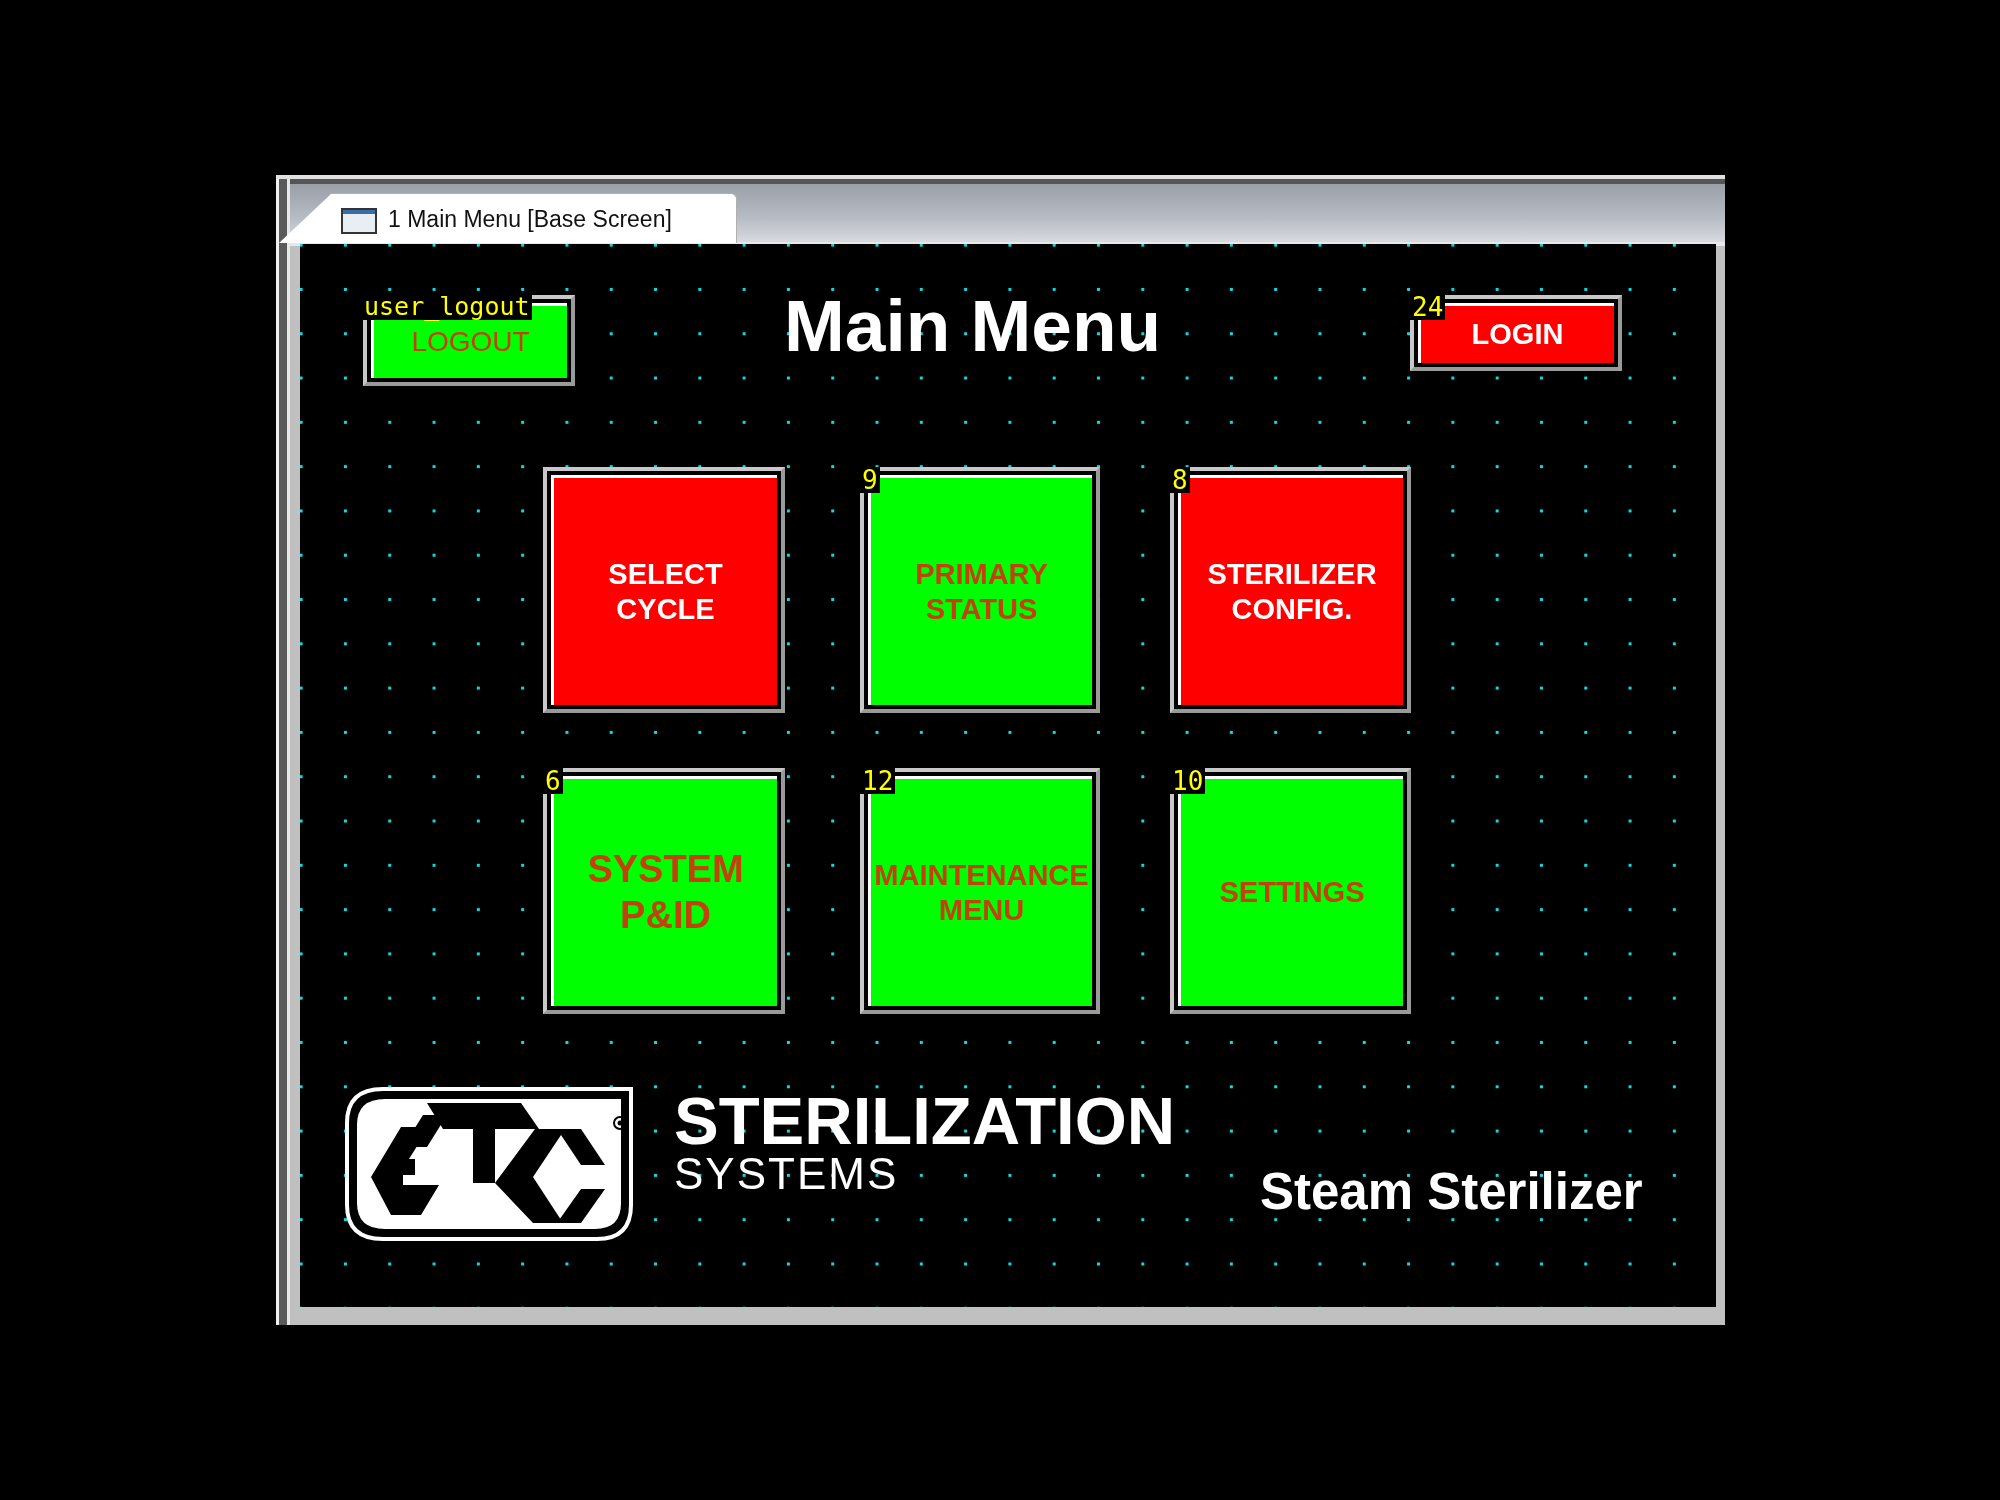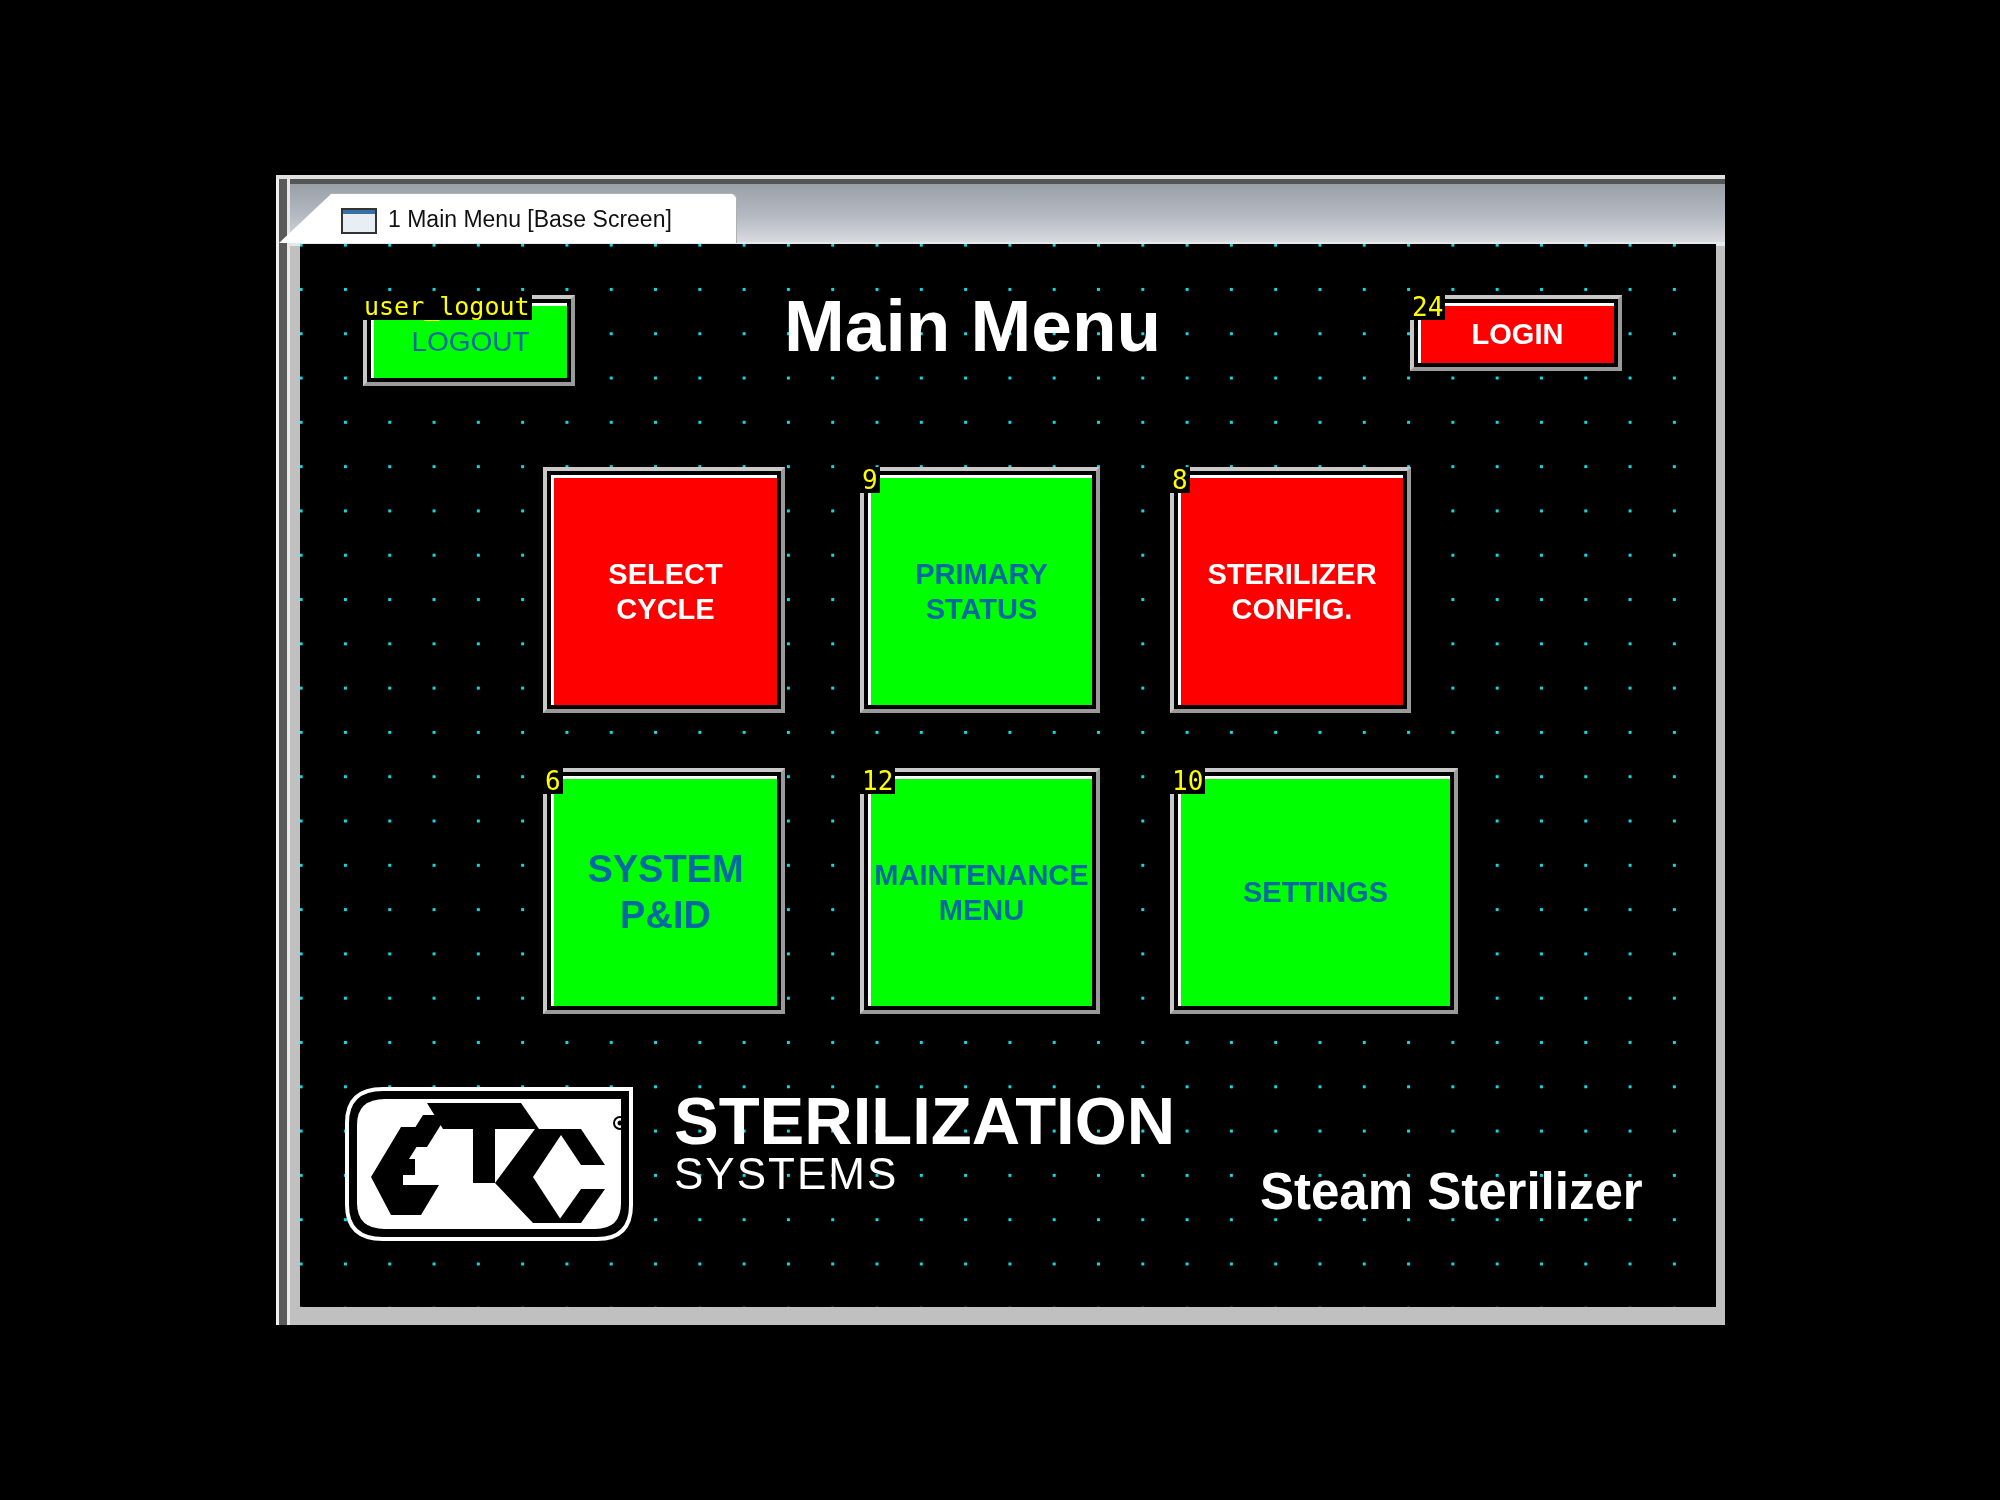--- a/index.html
+++ b/index.html
@@ -12,21 +12,21 @@
   .tab { position:absolute; left:40px; top:9px; width:405px; height:49px; background:#fff; border-top-right-radius:6px; border:1px solid #b0b0b0; border-bottom:none; }
   .tab::before { content:""; position:absolute; left:-52px; top:0; width:0; height:0; border-left:52px solid transparent; border-bottom:49px solid #fff; }
   .tab-icon { position:absolute; left:10px; top:14px; width:32px; height:22px; border:2px solid #333; background:linear-gradient(180deg,#3a6ea5 0 4px,#e9eef4 4px); }
   .tab-label { position:absolute; left:57px; top:12px; font-size:23px; font-weight:normal; color:#111; white-space:nowrap; }
   .canvas { position:absolute; left:24px; top:69px; width:1416px; height:1063px; background-color:#000;
     background-image:radial-gradient(circle, #10d8e0 1.6px, transparent 2px);
     background-size:44.3px 44.3px; background-position:-21px -21px; }
   .title { position:absolute; left:484px; top:40px; font-size:73px; font-weight:bold; color:#fff; white-space:nowrap; letter-spacing:0px; }
   .btn { position:absolute; box-sizing:border-box; border:4px solid #c8c8c8; border-right-color:#9a9a9a; border-bottom-color:#9a9a9a; background:#000; padding:4px; cursor:pointer; }
   .btn-inner { width:100%; height:100%; box-sizing:border-box; border-top:3px solid #fff; border-left:3px solid #fff; display:flex; align-items:center; justify-content:center; text-align:center; font-weight:bold; line-height:1.2; }
-  .green { background:#00ff00; color:#0369a1; }
+  .green { background:#00ff00; color:#c2410c; }
   .red { background:#ff0000; color:#fff; }
   .tag { position:absolute; background:#000; color:#ffff00; font-family:"DejaVu Sans Mono", monospace; font-size:26px; line-height:26px; padding:0 2px; white-space:nowrap; }
   .logo { position:absolute; left:43px; top:841px; width:292px; height:158px; }
   .brand1 { position:absolute; left:374px; top:838px; font-size:67px; font-weight:bold; color:#fff; letter-spacing:0px; white-space:nowrap; }
   .brand2 { position:absolute; left:374px; top:905px; font-size:44px; color:#fff; letter-spacing:2px; white-space:nowrap; font-weight:normal; }
   .subtitle { position:absolute; left:960px; top:918px; font-size:51px; font-weight:bold; color:#fff; white-space:nowrap; }
 </style>
 </head>
 <body>
 
@@ -88,21 +88,21 @@
     <div class="tag" style="left:243px; top:524px;">6</div>
 
     <div class="btn" style="left:560px; top:524px; width:240px; height:246px;">
       <div class="btn-inner green" style="font-size:29px; flex-direction:column;">
         <span>MAINTENANCE</span>
         <span>MENU</span>
       </div>
     </div>
     <div class="tag" style="left:560px; top:524px;">12</div>
 
-    <div class="btn" style="left:870px; top:524px; width:288px; height:246px;">
+    <div class="btn" style="left:870px; top:524px; width:241px; height:246px;">
       <div class="btn-inner green" style="font-size:29px; flex-direction:column;">
         <span>SETTINGS</span>
       </div>
     </div>
     <div class="tag" style="left:870px; top:524px;">10</div>
 
     <svg class="logo" viewBox="0 0 292 158">
       <path d="M40 4 H288 V120 Q288 154 254 154 H40 Q4 154 4 120 V38 Q4 4 40 4 Z" fill="#000" stroke="#fff" stroke-width="4"></path>
       <path d="M42 14 H278 V118 Q278 144 252 144 H42 Q14 144 14 118 V40 Q14 14 42 14 Z" fill="#fff"></path>
 

